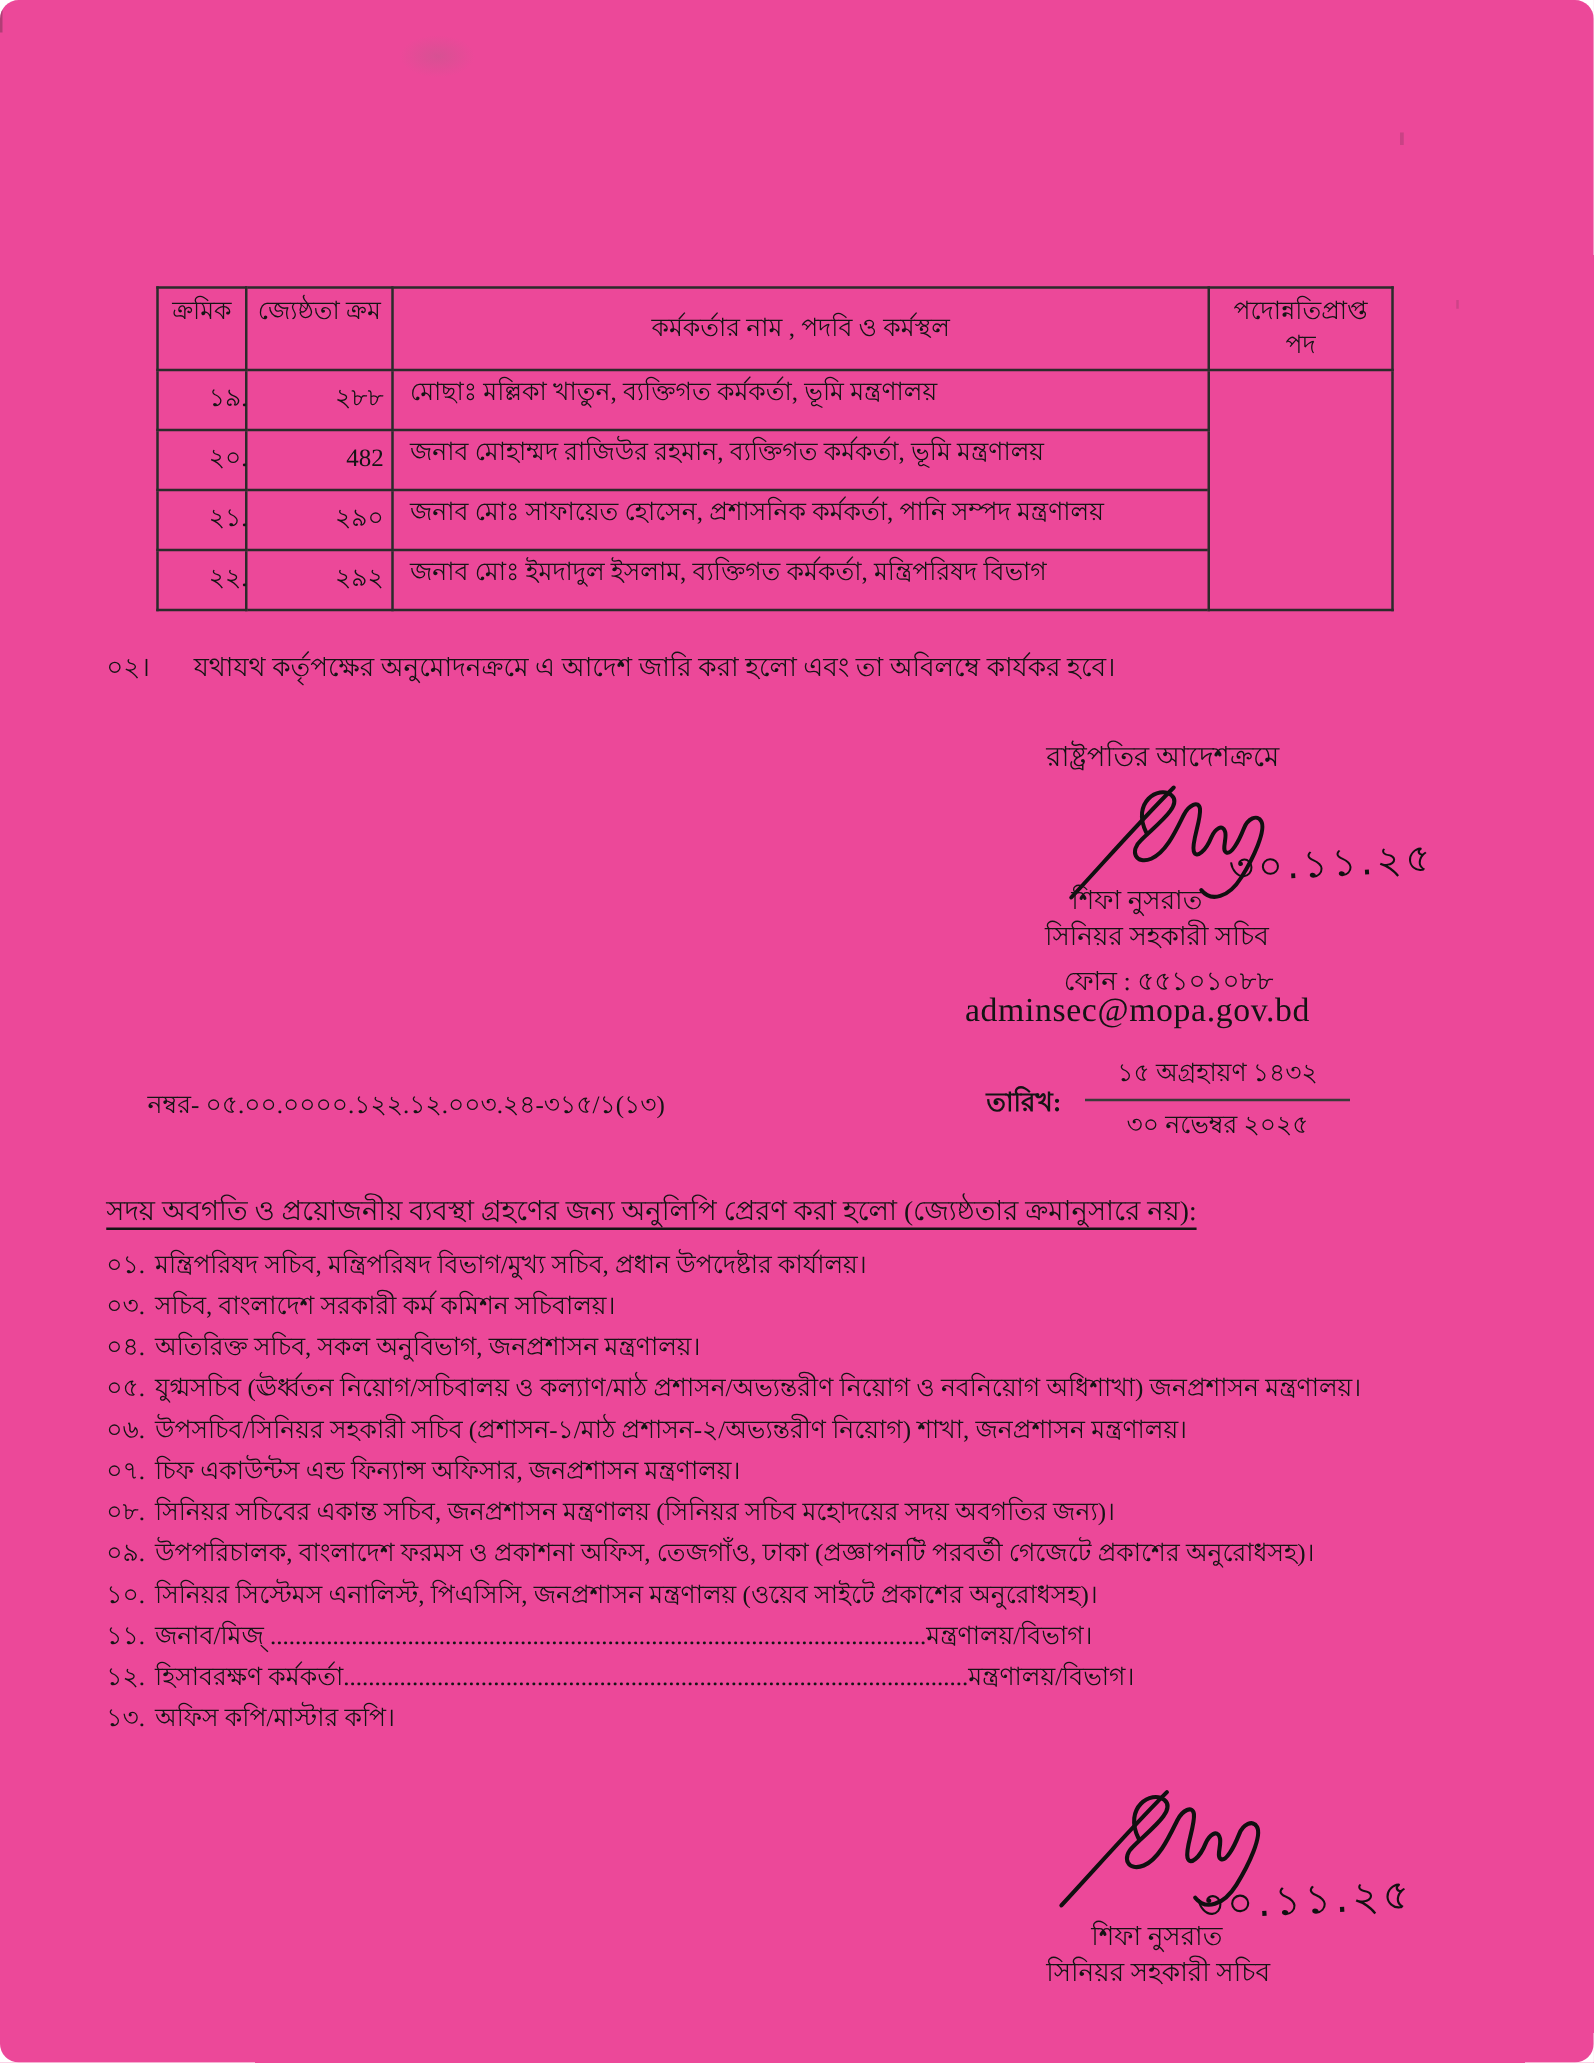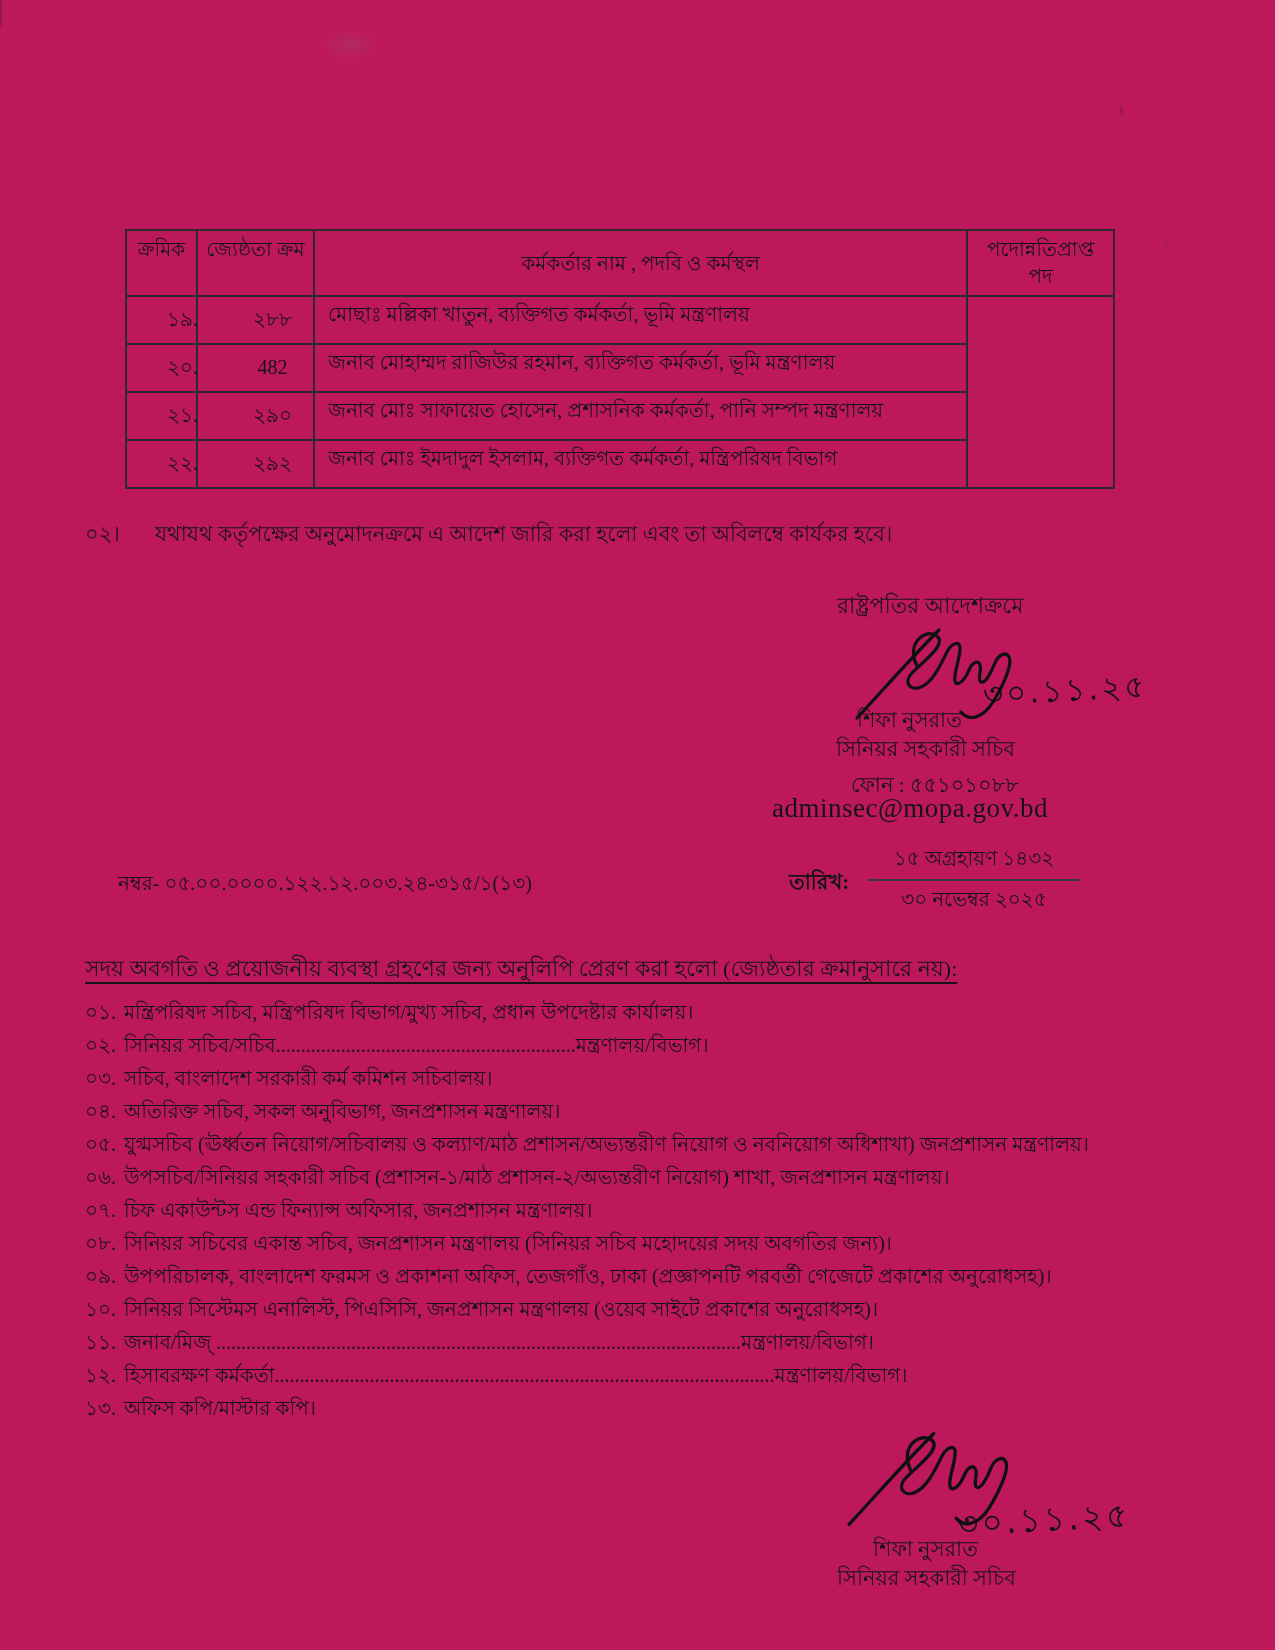--- a/index.html
+++ b/index.html
@@ -1,42 +1,43 @@
 <!DOCTYPE html>
 <html lang="bn"><head>
 <meta charset="utf-8">
 <style>
   html,body{margin:0;padding:0;background:#ffffff;}
   .page{
     position:relative;
     width:1275px;height:1650px;
-    background:#be185d;
+    background:#ec4899;
     font-family:"Liberation Serif","DejaVu Serif",serif;
     color:#141414;
     overflow:hidden;
+    border-radius:15px;
   }
   
   .smudge{position:absolute;border-radius:50%;background:radial-gradient(closest-side,rgba(120,120,120,.18),rgba(255,255,255,0));}
   .speck{position:absolute;background:rgba(40,40,40,.5);}
 
   
   .otable{
     position:absolute;left:125px;top:229px;width:988px;
     border-collapse:collapse;table-layout:fixed;
   }
   .otable th,.otable td{
     border:2px solid #2b2b2b;
     font-size:20px;font-weight:normal;
     line-height:1.35;
     padding:5px 6px;
     vertical-align:top;
   }
   .otable th{text-align:center;}
   .otable .h-name{vertical-align:middle;}
-  .otable .c-serial,.otable .c-seniority{text-align:center;padding-top:9px;padding-left:40px;}
+  .otable .c-serial,.otable .c-seniority{text-align:right;padding-top:9px;padding-left:40px;}
   .otable .c-name{padding-left:13px;padding-top:4px;}
   .otable .c-promoted{vertical-align:top;}
   .otable thead tr{height:66px;}
   .otable tbody tr{height:48px;}
 
   
   .para02{position:absolute;left:85px;top:520px;width:1080px;font-size:21px;line-height:1.4;}
   .para02 .pnum{display:inline-block;width:70px;}
 
   
@@ -152,21 +153,20 @@
   <div class="date-stack">
     <span class="d-top">১৫ অগ্রহায়ণ ১৪৩২</span>
     <hr class="d-rule">
     <span class="d-bottom">৩০ নভেম্বর ২০২৫</span>
   </div>
 
   <div class="dist-heading">সদয় অবগতি ও প্রয়োজনীয় ব্যবস্থা গ্রহণের জন্য অনুলিপি প্রেরণ করা হলো (জ্যেষ্ঠতার ক্রমানুসারে নয়):</div>
 
   <div class="dist-list">
     <div class="dist-item"><span class="no">০১.</span> <span>মন্ত্রিপরিষদ সচিব, মন্ত্রিপরিষদ বিভাগ/মুখ্য সচিব, প্রধান উপদেষ্টার কার্যালয়।</span></div>
-    <div class="dist-item"><span class="no">০২.</span> <span>সিনিয়র সচিব/সচিব............................................................মন্ত্রণালয়/বিভাগ।</span></div>
     <div class="dist-item"><span class="no">০৩.</span> <span>সচিব, বাংলাদেশ সরকারী কর্ম কমিশন সচিবালয়।</span></div>
     <div class="dist-item"><span class="no">০৪.</span> <span>অতিরিক্ত সচিব, সকল অনুবিভাগ, জনপ্রশাসন মন্ত্রণালয়।</span></div>
     <div class="dist-item"><span class="no">০৫.</span> <span>যুগ্মসচিব (ঊর্ধ্বতন নিয়োগ/সচিবালয় ও কল্যাণ/মাঠ প্রশাসন/অভ্যন্তরীণ নিয়োগ ও নবনিয়োগ অধিশাখা) জনপ্রশাসন মন্ত্রণালয়।</span></div>
     <div class="dist-item"><span class="no">০৬.</span> <span>উপসচিব/সিনিয়র সহকারী সচিব (প্রশাসন-১/মাঠ প্রশাসন-২/অভ্যন্তরীণ নিয়োগ) শাখা, জনপ্রশাসন মন্ত্রণালয়।</span></div>
     <div class="dist-item"><span class="no">০৭.</span> <span>চিফ একাউন্টস এন্ড ফিন্যান্স অফিসার, জনপ্রশাসন মন্ত্রণালয়।</span></div>
     <div class="dist-item"><span class="no">০৮.</span> <span>সিনিয়র সচিবের একান্ত সচিব, জনপ্রশাসন মন্ত্রণালয় (সিনিয়র সচিব মহোদয়ের সদয় অবগতির জন্য)।</span></div>
     <div class="dist-item"><span class="no">০৯.</span> <span>উপপরিচালক, বাংলাদেশ ফরমস ও প্রকাশনা অফিস, তেজগাঁও, ঢাকা (প্রজ্ঞাপনটি পরবর্তী গেজেটে প্রকাশের অনুরোধসহ)।</span></div>
     <div class="dist-item"><span class="no">১০.</span> <span>সিনিয়র সিস্টেমস এনালিস্ট, পিএসিসি, জনপ্রশাসন মন্ত্রণালয় (ওয়েব সাইটে প্রকাশের অনুরোধসহ)।</span></div>
     <div class="dist-item"><span class="no">১১.</span> <span>জনাব/মিজ্ .........................................................................................................মন্ত্রণালয়/বিভাগ।</span></div>
     <div class="dist-item"><span class="no">১২.</span> <span>হিসাবরক্ষণ কর্মকর্তা....................................................................................................মন্ত্রণালয়/বিভাগ।</span></div>

